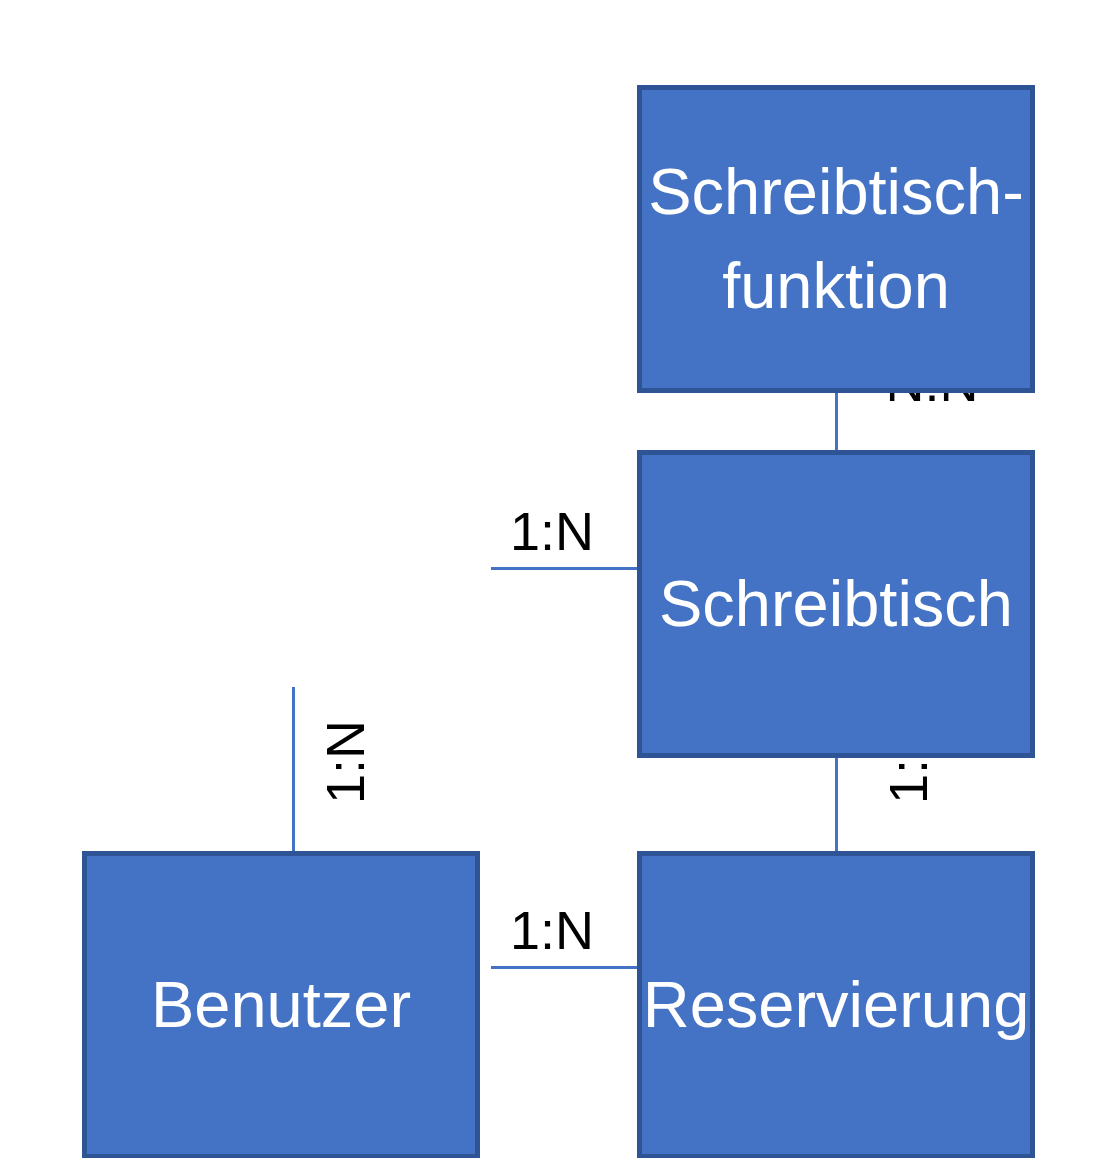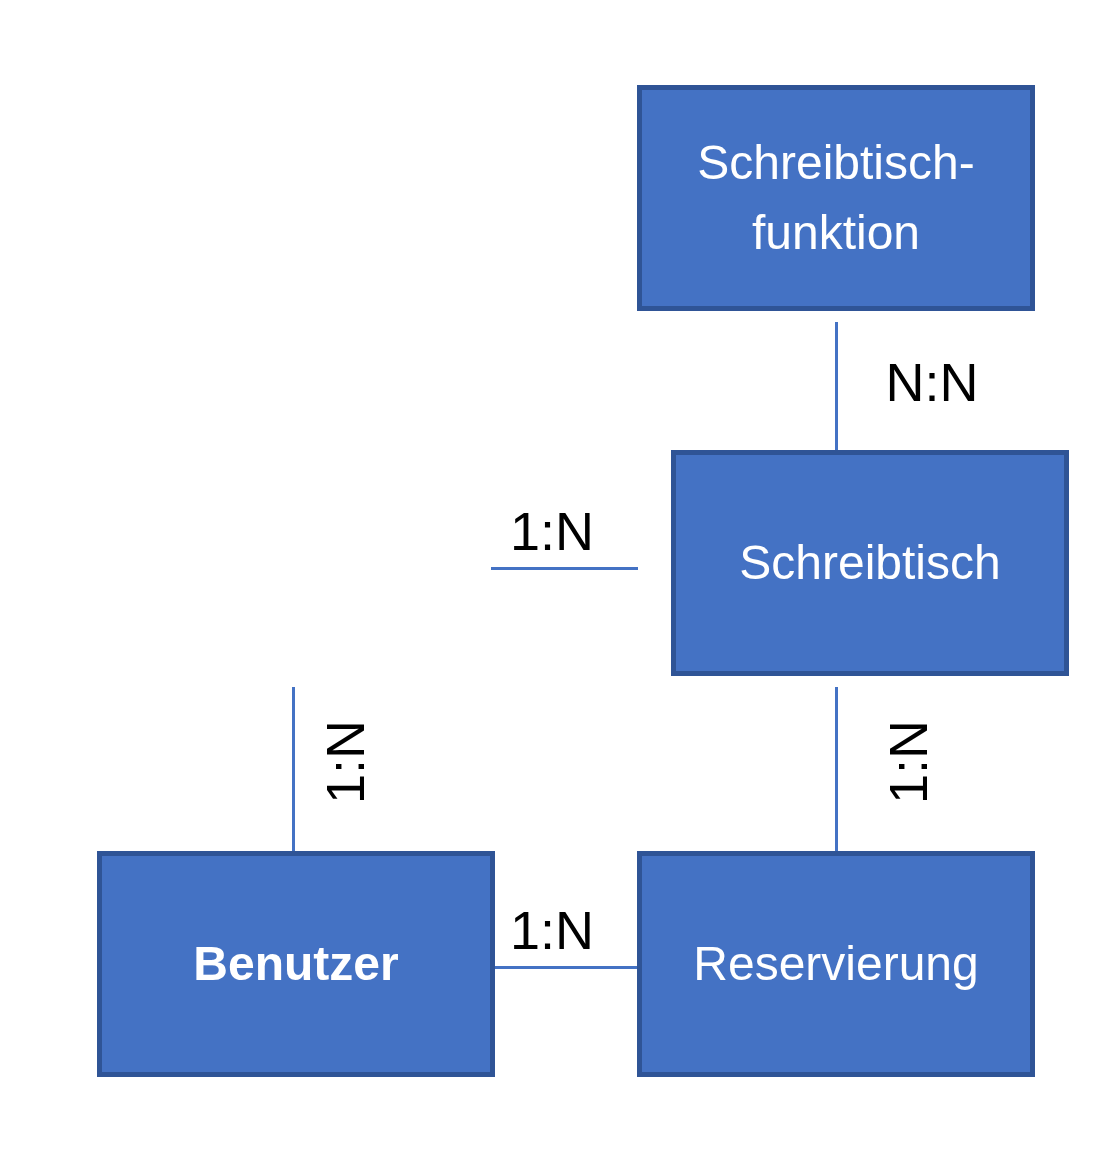--- a/index.html
+++ b/index.html
@@ -16,37 +16,37 @@
     position: relative;
     width: 1104px;
     height: 1158px;
     background: var(--background);
     font-family: "Liberation Sans", "DejaVu Sans", sans-serif;
     overflow: hidden;
   }
   .entity {
     position: absolute;
     width: 398px;
-    height: 226px;
+    height: 308px;
     background: var(--box-fill);
     border: 5px solid var(--box-border);
     color: var(--box-text);
-    font-size: 48px;
+    font-size: 65px;
     display: flex;
     flex-direction: column;
     align-items: center;
     justify-content: center;
     text-align: center;
     line-height: 1.45;
   }
   .entity span { display: block; }
   #entity-schreibtischfunktion { left: 637px; top: 85px;  }
   #entity-lagerplatz            { left: 95px;  top: 450px; }
-  #entity-schreibtisch          { left: 637px; top: 450px; margin-left: 34px; }
-  #entity-benutzer              { left: 97px;  top: 851px; font-weight: bold; }
+  #entity-schreibtisch          { left: 637px; top: 450px; }
+  #entity-benutzer              { left: 82px;  top: 851px; }
   #entity-reservierung          { left: 637px; top: 851px; }
 
   .connector { position: absolute; background: var(--connector); }
   .connector.v { width: 3px; }
   .connector.h { height: 3px; }
   #conn-funktion-schreibtisch { left: 835px; top: 322px; height: 130px; }
   #conn-lagerplatz-schreibtisch { left: 491px; top: 567px; width: 147px; }
   #conn-lagerplatz-benutzer { left: 292px; top: 687px; height: 165px; }
   #conn-schreibtisch-reservierung { left: 835px; top: 687px; height: 165px; }
   #conn-benutzer-reservierung { left: 491px; top: 966px; width: 147px; }

